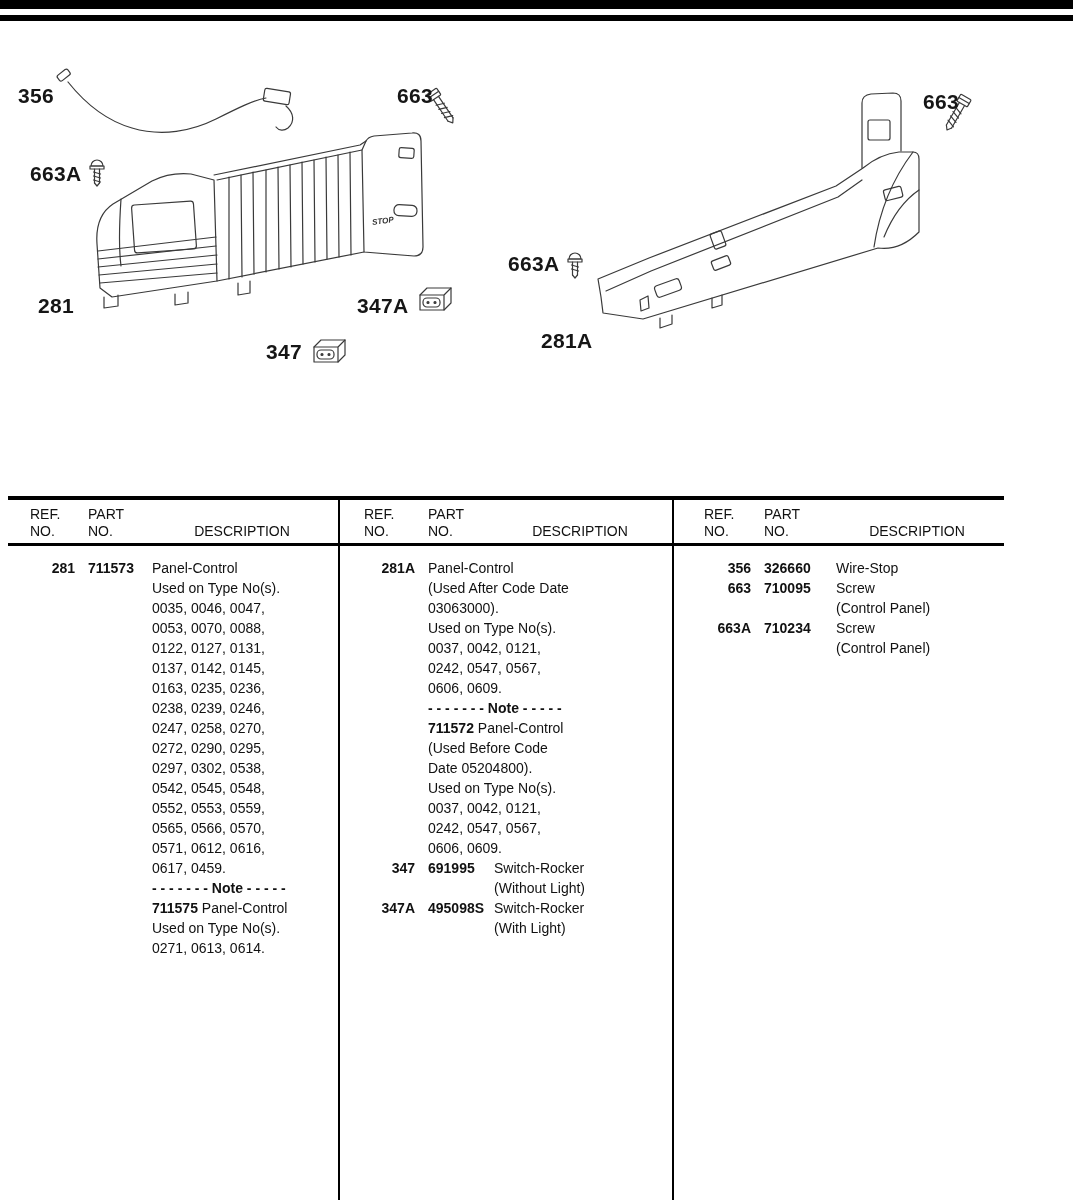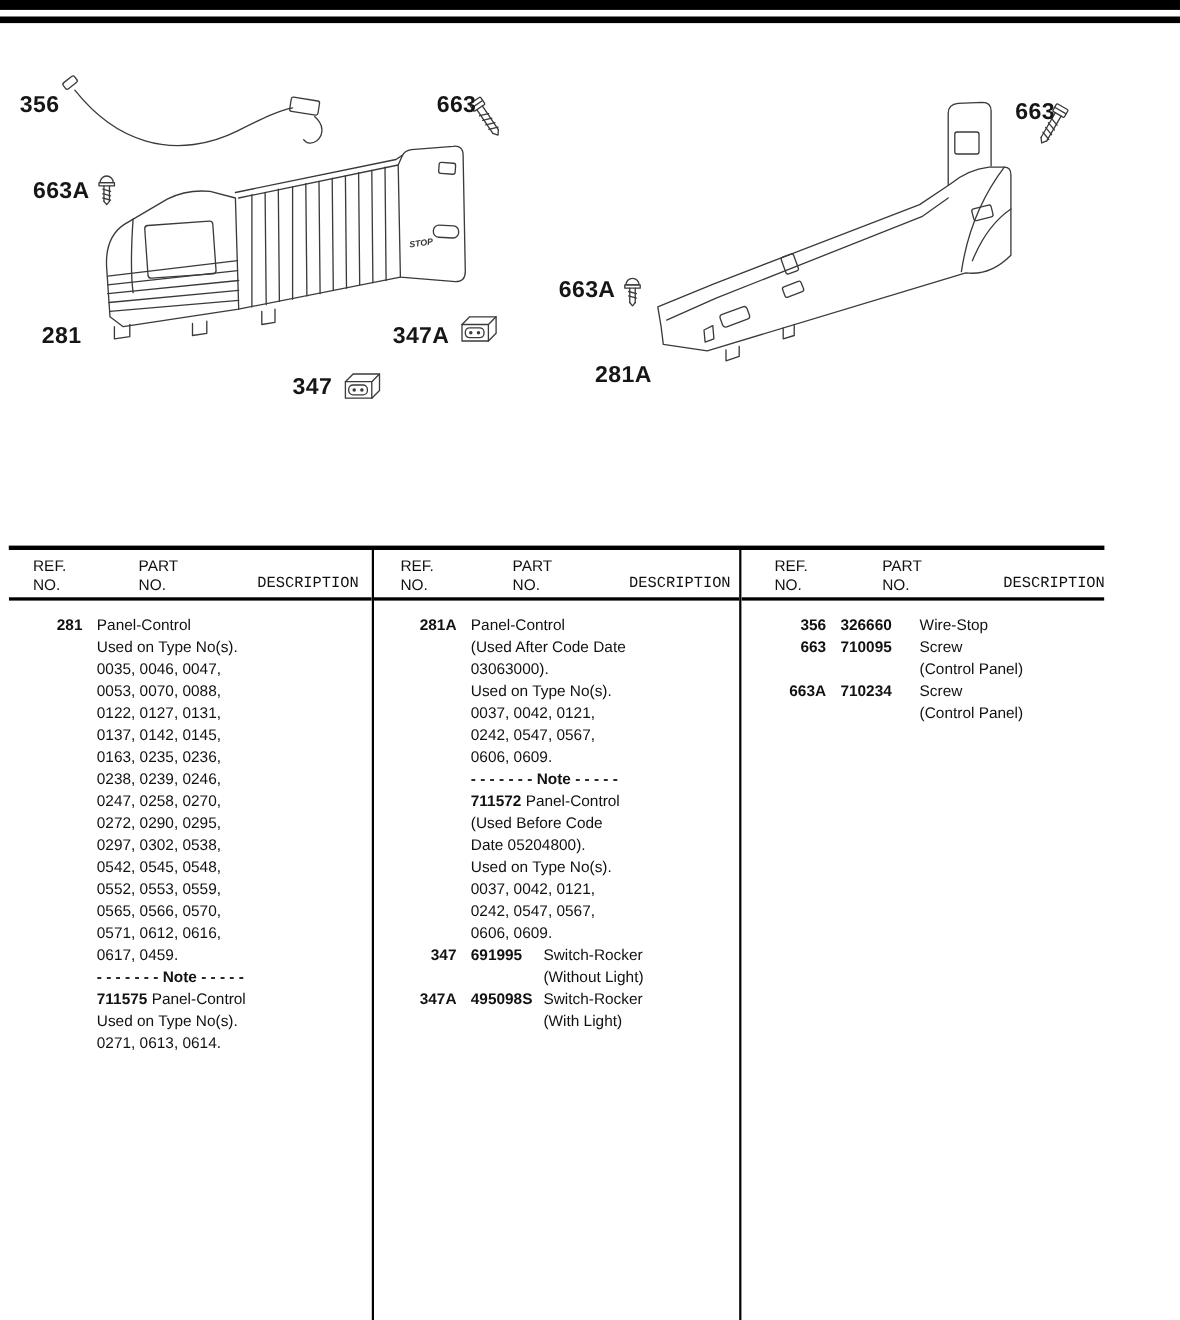--- a/index.html
+++ b/index.html
@@ -8,23 +8,23 @@
   .rule{position:absolute;left:0;width:1073px;background:#000;}
   .rule-1{top:0;height:9px;}
   .rule-2{top:15px;height:6px;}
   .diagram{position:absolute;left:0;top:0;width:1073px;height:492px;}
   .diagram svg{position:absolute;left:0;top:0;}
   .dia-label{position:absolute;font-weight:700;font-size:21px;letter-spacing:.3px;color:#161616;white-space:nowrap;}
   .table-wrap{position:absolute;left:8px;top:496px;width:996px;height:704px;border-top:4px solid #000;}
   .cols{display:grid;grid-template-columns:330px 334px 332px;height:100%;}
   .col{overflow:hidden;}
   .col + .col{border-left:2px solid #000;}
-  .thead{display:grid;align-items:end;border-bottom:3px solid #000;padding-top:6px;padding-bottom:3px;font-size:14px;line-height:17px;gap:38px;}
+  .thead{display:grid;align-items:end;border-bottom:3px solid #000;padding-top:6px;padding-bottom:3px;font-size:14px;line-height:17px;}
   .h-ref,.h-part{text-align:left;}
-  .h-desc{text-align:center;padding-bottom:0;font-family:Liberation Mono, monospace;}
+  .h-desc{text-align:center;padding-bottom:0;}
   .entries{padding-top:12px;font-size:14px;line-height:20px;}
   .entry{display:grid;}
   .ref{font-weight:700;text-align:right;padding-right:13px;white-space:nowrap;}
   .part{font-weight:700;white-space:nowrap;}
   .desc .line{white-space:nowrap;}
   .b{font-weight:700;}
   .col-1 .thead,.col-1 .entry{grid-template-columns:58px 64px 1fr;padding-left:22px;padding-right:6px;}
   .col-2 .thead,.col-2 .entry{grid-template-columns:64px 66px 1fr;padding-left:24px;padding-right:6px;}
   .col-3 .thead,.col-3 .entry{grid-template-columns:60px 72px 1fr;padding-left:30px;padding-right:6px;}
 </style>
@@ -169,20 +169,21 @@
           </div>
           <div class="h-part">
             <div>PART</div>
             <div>NO.</div>
           </div>
           <div class="h-desc">DESCRIPTION</div>
         </div>
         <div class="entries">
             <div class="entry">
               <div class="ref">281</div>
+              <div class="part">711573</div>
               <div class="desc">
                 <div class="line">Panel-Control</div>
                 <div class="line">Used on Type No(s).</div>
                 <div class="line">0035, 0046, 0047,</div>
                 <div class="line">0053, 0070, 0088,</div>
                 <div class="line">0122, 0127, 0131,</div>
                 <div class="line">0137, 0142, 0145,</div>
                 <div class="line">0163, 0235, 0236,</div>
                 <div class="line">0238, 0239, 0246,</div>
                 <div class="line">0247, 0258, 0270,</div>

